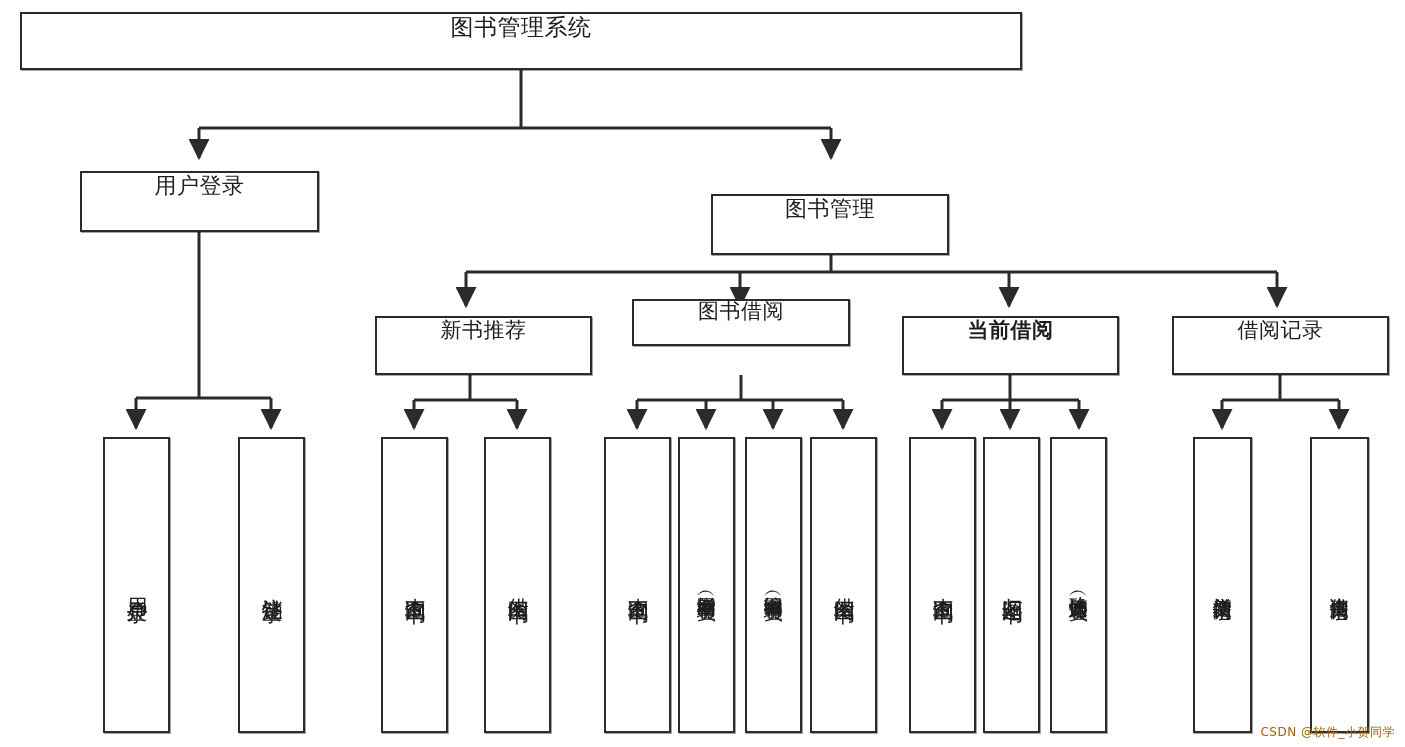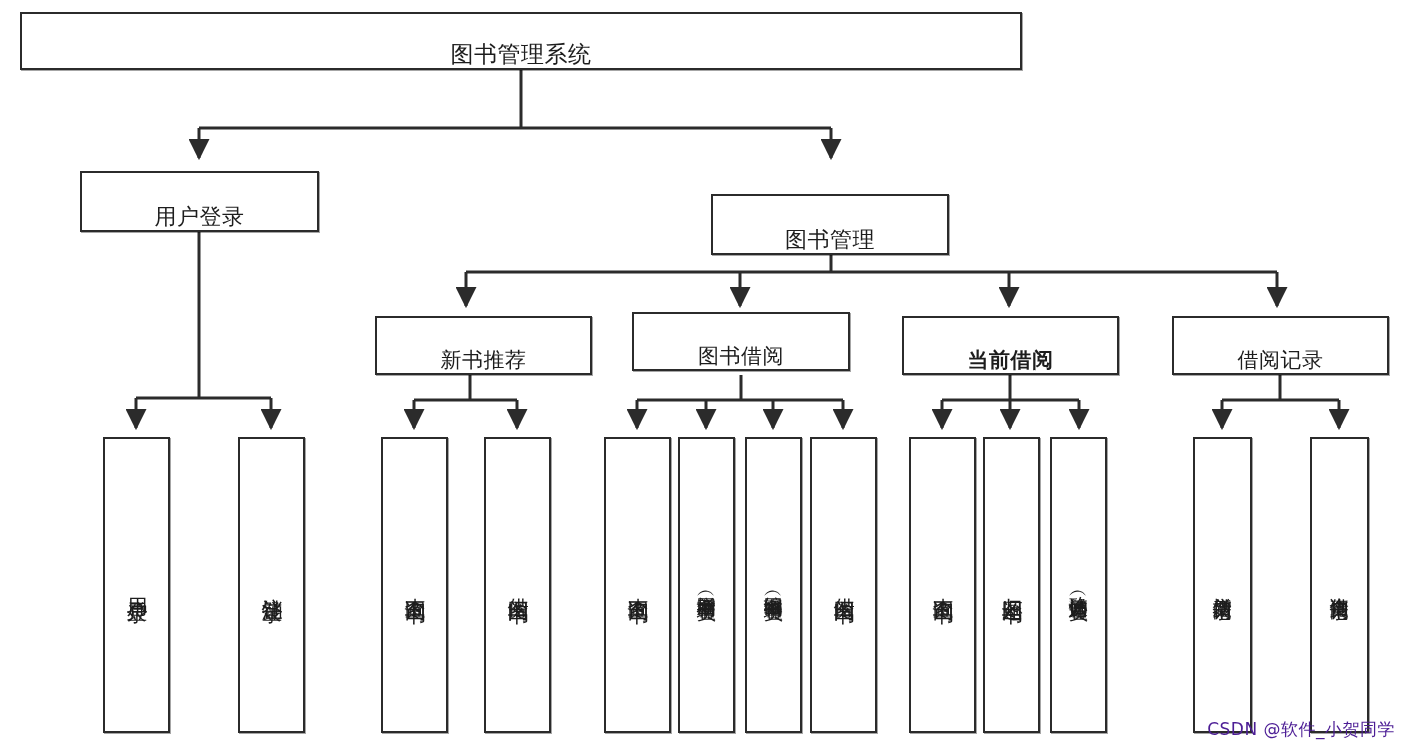--- a/index.html
+++ b/index.html
@@ -23,21 +23,21 @@
     top: 0;
     width: 1405px;
     height: 747px;
   }
   .node {
     position: absolute;
     box-sizing: border-box;
     border: 2px solid #2b2b2b;
     background: #ffffff;
     display: flex;
-    align-items: flex-end;
+    align-items: flex-start;
     justify-content: center;
     box-shadow: 1px 1px 0 rgba(0,0,0,0.35);
   }
   .node .label {
     color: #1d1d1d;
     font-size: 22px;
     line-height: 1.18;
     letter-spacing: 0.5px;
     white-space: nowrap;
   }
@@ -59,22 +59,22 @@
     text-align: center;
   }
   .node.leaf.narrow .label {
     font-size: 19px;
     letter-spacing: 1px;
   }
   #watermark {
     position: absolute;
     right: 10px;
     bottom: 6px;
-    color: #4c1d95;
-    font-size: 17px;
+    color: #a16207;
+    font-size: 12px;
     letter-spacing: 0.5px;
     white-space: nowrap;
     user-select: none;
     margin-left: 32px;
   }
 </style>
 </head>
 <body>
 
 <div id="canvas">
@@ -136,21 +136,21 @@
   <div class="node level2" style="left:80px; top:171px; width:239px; height:61px;">
     <span class="label">用户登录</span>
   </div>
   <div class="node level2" style="left:711px; top:171px; width:238px; height:61px;margin-top:23px;">
     <span class="label">图书管理</span>
   </div>
 
   <div class="node level3" style="left:375px; top:316px; width:217px; height:59px;">
     <span class="label">新书推荐</span>
   </div>
-  <div class="node level3" style="left:632px; top:312px; width:218px; height:59px;">
+  <div class="node level3" style="left:632px; top:299px; width:218px; height:47px;font-family:Liberation Mono, monospace;">
     <span class="label">图书借阅</span>
   </div>
   <div class="node level3" style="left:902px; top:316px; width:217px; height:59px;font-weight:bold;">
     <span class="label">当前借阅</span>
   </div>
   <div class="node level3" style="left:1172px; top:316px; width:217px; height:59px;">
     <span class="label">借阅记录</span>
   </div>
 
   <div class="node leaf" style="left:103px; top:437px; width:67px; height:296px;">

